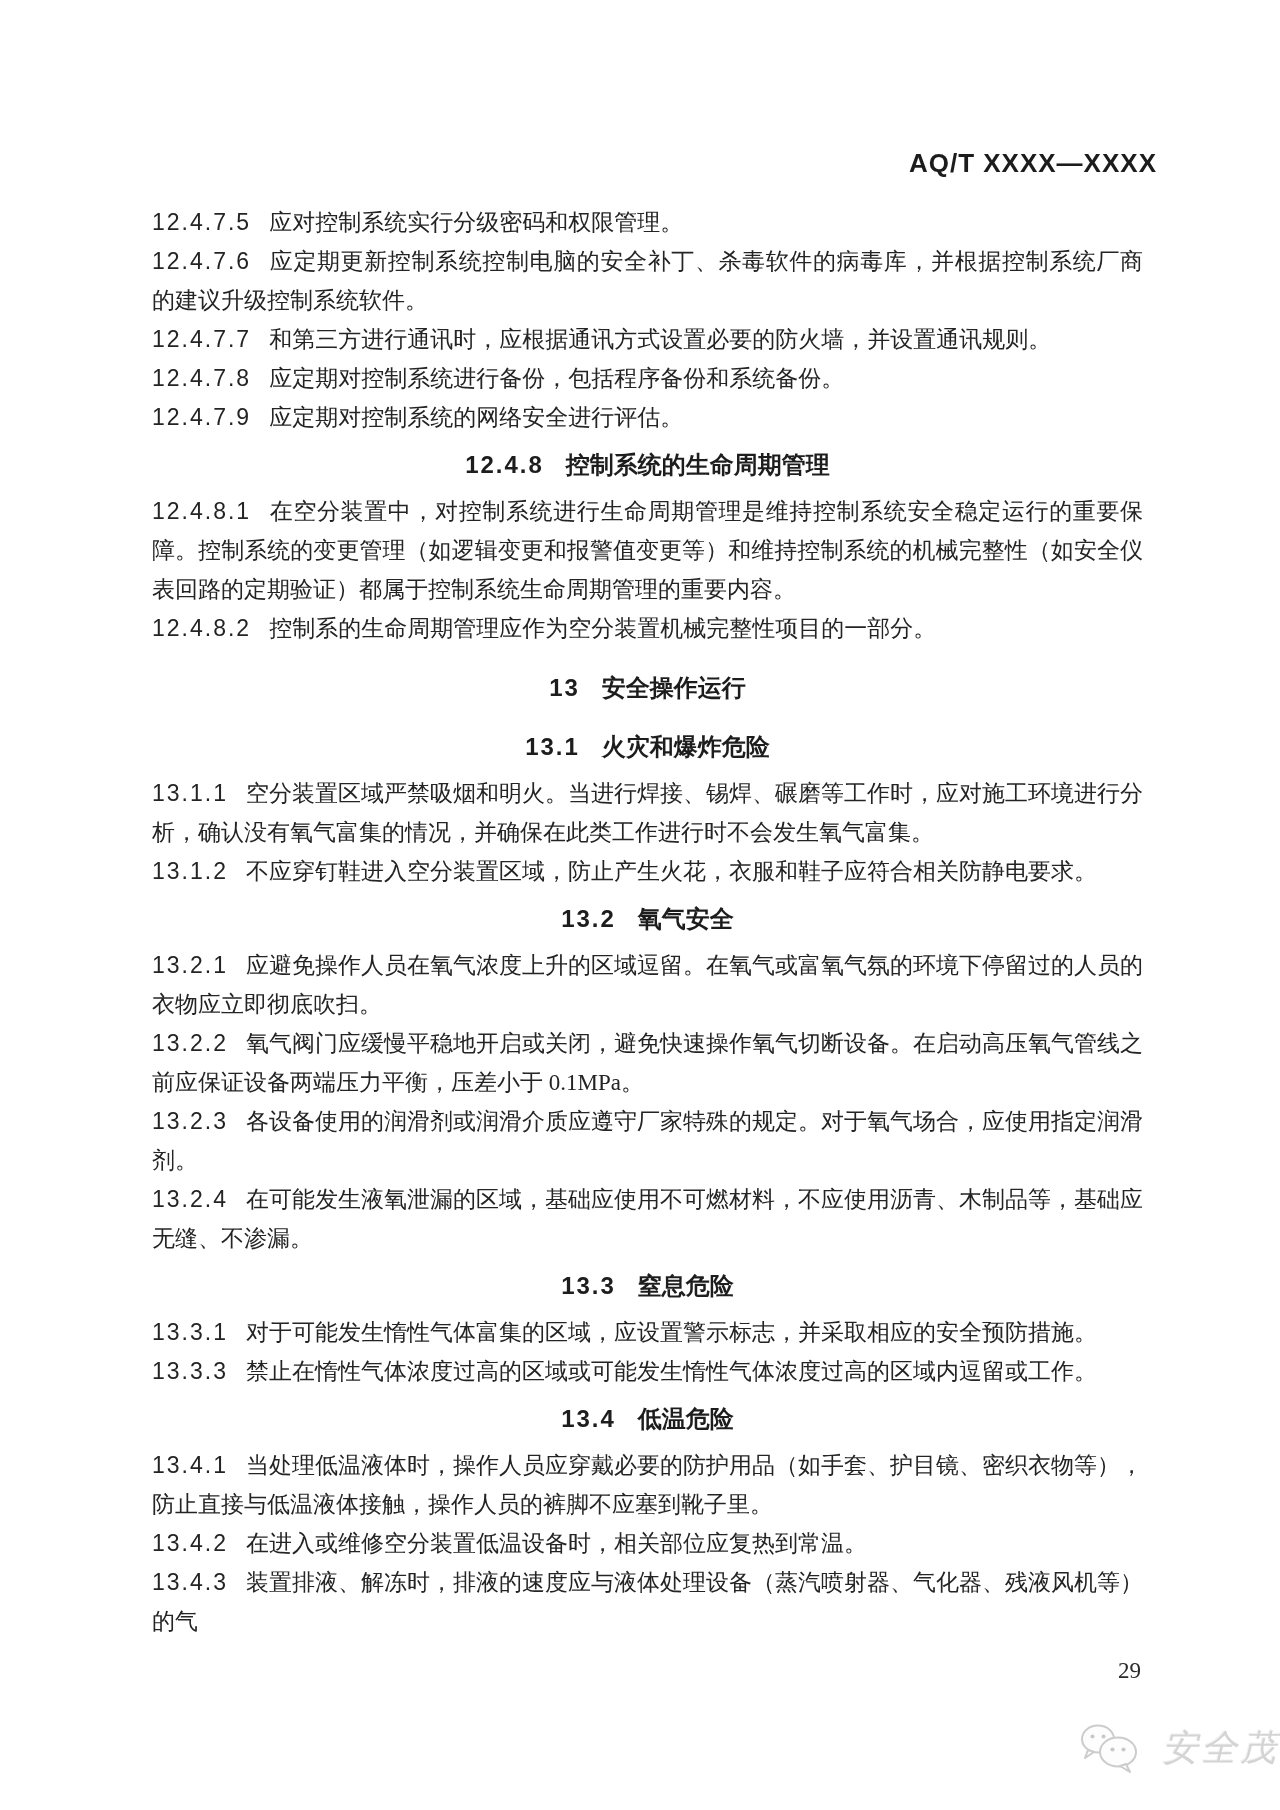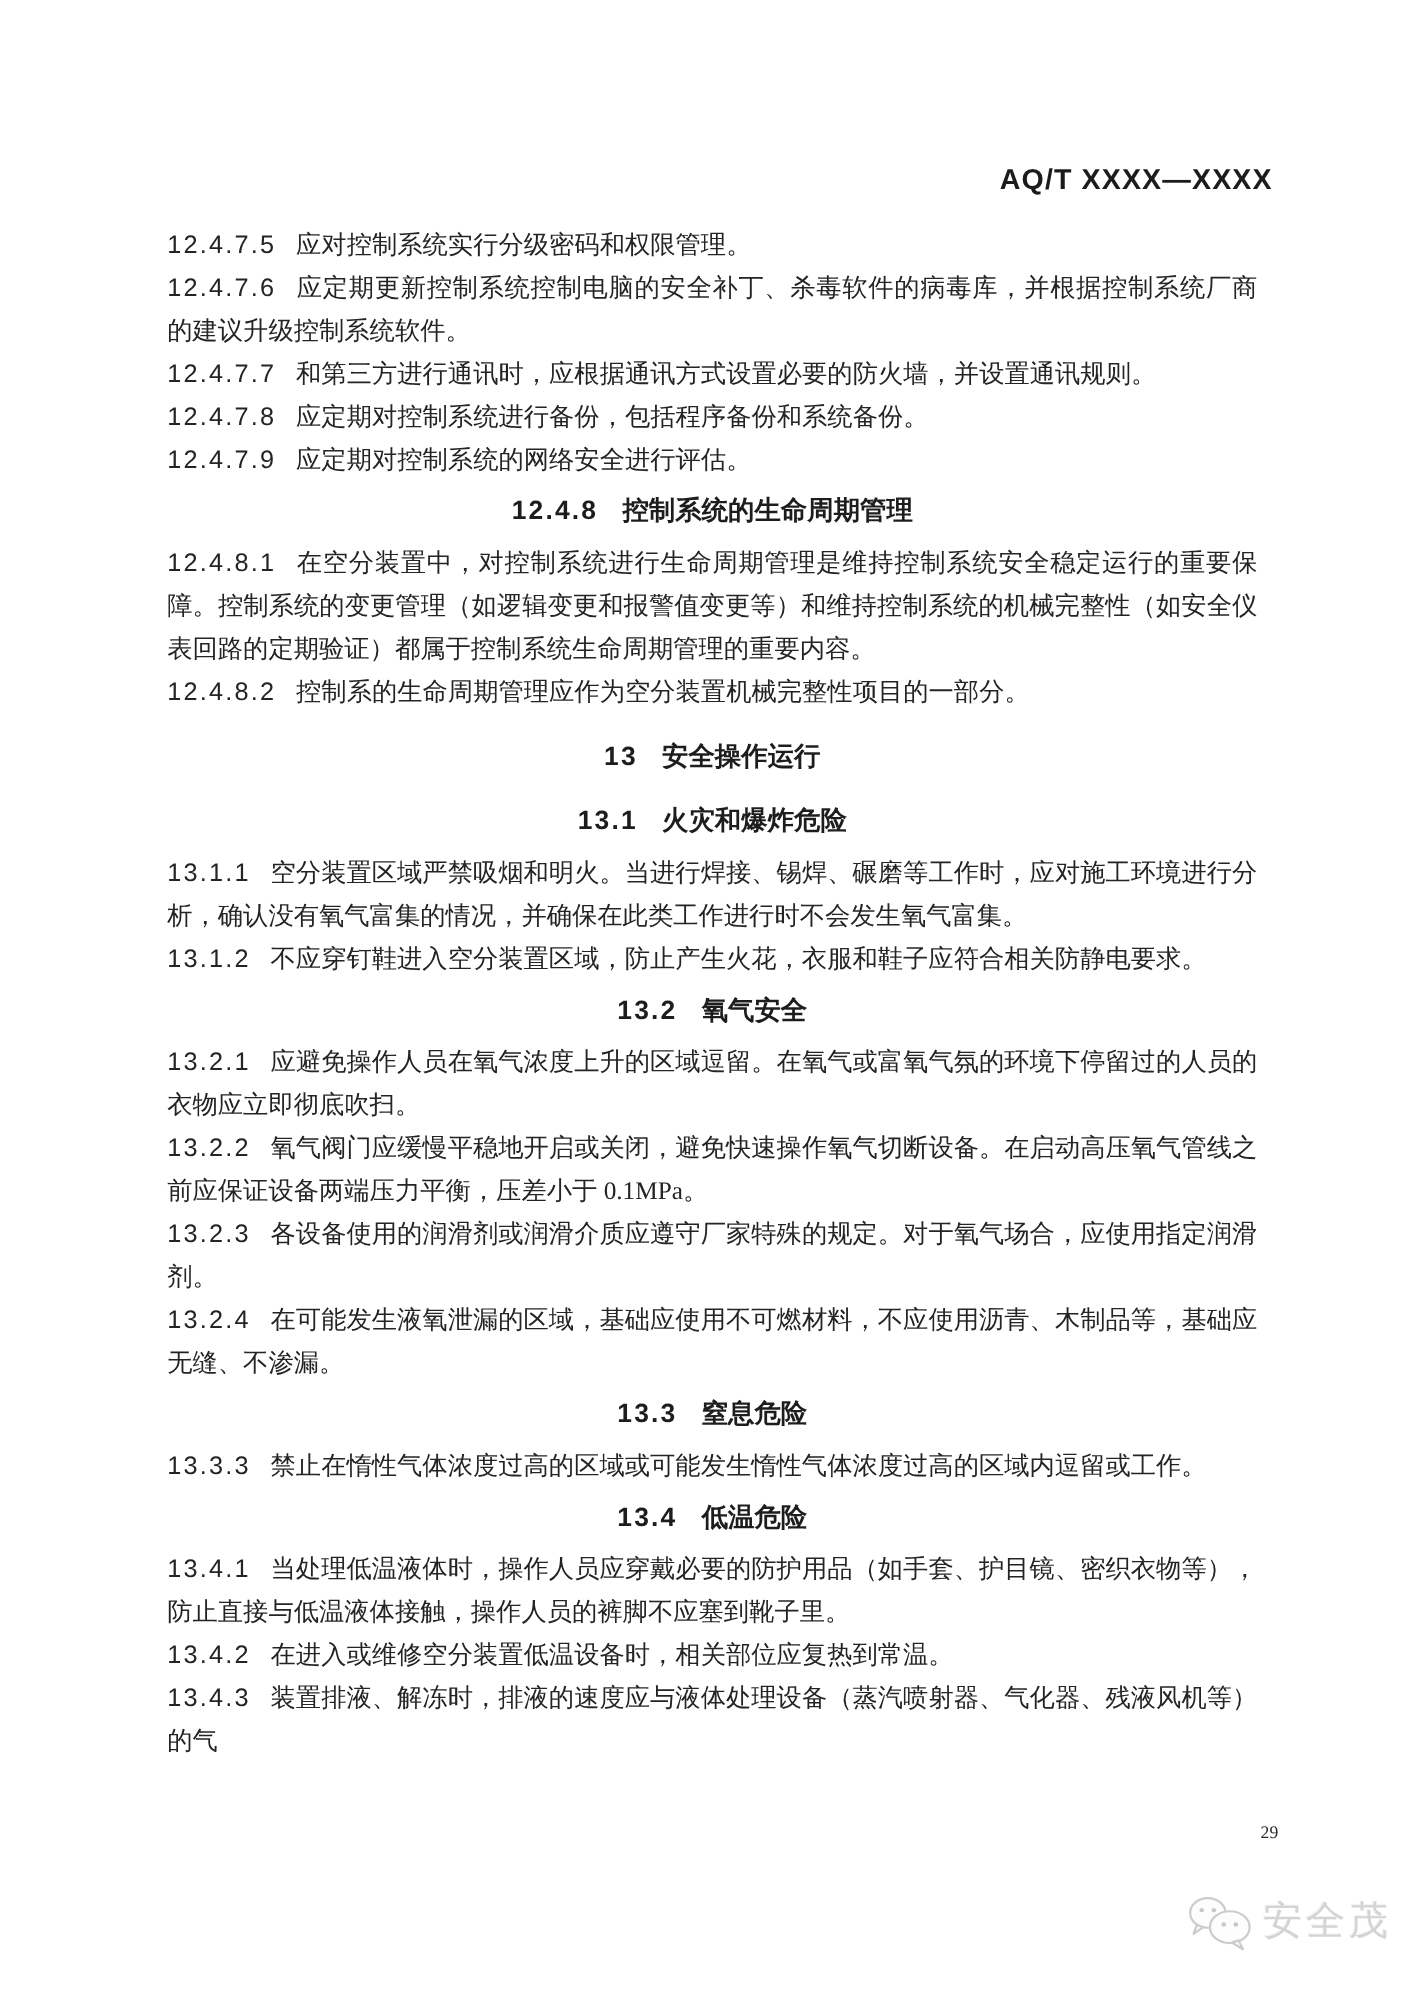--- a/index.html
+++ b/index.html
@@ -49,33 +49,33 @@
   }
   main.body h2.section { margin: 20px 0; }
   main.body h3.subsection { margin: 8px 0; }
   main.body h2.section .num, main.body h3.subsection .num {
     letter-spacing: 2px; margin-right: 22px;
   }
 
   .page-number {
     position: absolute;
     left: 1118px; top: 1658px;
-    font-size: 16px;
+    font-size: 23px;
     color: #2a2a2a;
-    margin-left: 28px;
   }
 
   .watermark {
     position: absolute;
     left: 1078px; top: 1722px;
     display: flex;
-    align-items: flex-start;
-    gap: 8px;
+    align-items: center;
+    gap: 22px;
     color: #d2d2d2;
     user-select: none;
+    font-style: italic;
   }
   .watermark .wm-text {
     font-family: "Liberation Sans", "DejaVu Sans", sans-serif;
     font-size: 36px;
     letter-spacing: 3px;
     color: #d4d4d4;
     text-shadow: 1px 1px 0 #ffffff, -1px -1px 0 #f2f2f2;
     white-space: nowrap;
   }
   .watermark svg { display: block; }
@@ -99,20 +99,21 @@
       <h2 class="section"><span class="num">13</span><span class="txt">安全操作运行</span></h2>
       <h3 class="subsection"><span class="num">13.1</span><span class="txt">火灾和爆炸危险</span></h3>
       <p class="clause"><span class="num">13.1.1</span><span class="txt">空分装置区域严禁吸烟和明火。当进行焊接、锡焊、碾磨等工作时，应对施工环境进行分析，确认没有氧气富集的情况，并确保在此类工作进行时不会发生氧气富集。</span></p>
       <p class="clause"><span class="num">13.1.2</span><span class="txt">不应穿钉鞋进入空分装置区域，防止产生火花，衣服和鞋子应符合相关防静电要求。</span></p>
       <h3 class="subsection"><span class="num">13.2</span><span class="txt">氧气安全</span></h3>
       <p class="clause"><span class="num">13.2.1</span><span class="txt">应避免操作人员在氧气浓度上升的区域逗留。在氧气或富氧气氛的环境下停留过的人员的衣物应立即彻底吹扫。</span></p>
       <p class="clause"><span class="num">13.2.2</span><span class="txt">氧气阀门应缓慢平稳地开启或关闭，避免快速操作氧气切断设备。在启动高压氧气管线之前应保证设备两端压力平衡，压差小于 0.1MPa。</span></p>
       <p class="clause"><span class="num">13.2.3</span><span class="txt">各设备使用的润滑剂或润滑介质应遵守厂家特殊的规定。对于氧气场合，应使用指定润滑剂。</span></p>
       <p class="clause"><span class="num">13.2.4</span><span class="txt">在可能发生液氧泄漏的区域，基础应使用不可燃材料，不应使用沥青、木制品等，基础应无缝、不渗漏。</span></p>
       <h3 class="subsection"><span class="num">13.3</span><span class="txt">窒息危险</span></h3>
+      <p class="clause"><span class="num">13.3.1</span><span class="txt">对于可能发生惰性气体富集的区域，应设置警示标志，并采取相应的安全预防措施。</span></p>
       <p class="clause"><span class="num">13.3.3</span><span class="txt">禁止在惰性气体浓度过高的区域或可能发生惰性气体浓度过高的区域内逗留或工作。</span></p>
       <h3 class="subsection"><span class="num">13.4</span><span class="txt">低温危险</span></h3>
       <p class="clause"><span class="num">13.4.1</span><span class="txt">当处理低温液体时，操作人员应穿戴必要的防护用品（如手套、护目镜、密织衣物等），防止直接与低温液体接触，操作人员的裤脚不应塞到靴子里。</span></p>
       <p class="clause"><span class="num">13.4.2</span><span class="txt">在进入或维修空分装置低温设备时，相关部位应复热到常温。</span></p>
       <p class="clause"><span class="num">13.4.3</span><span class="txt">装置排液、解冻时，排液的速度应与液体处理设备（蒸汽喷射器、气化器、残液风机等）的气</span></p>
     </main>
 
   <div class="page-number">29</div>
 
   <div class="watermark">

